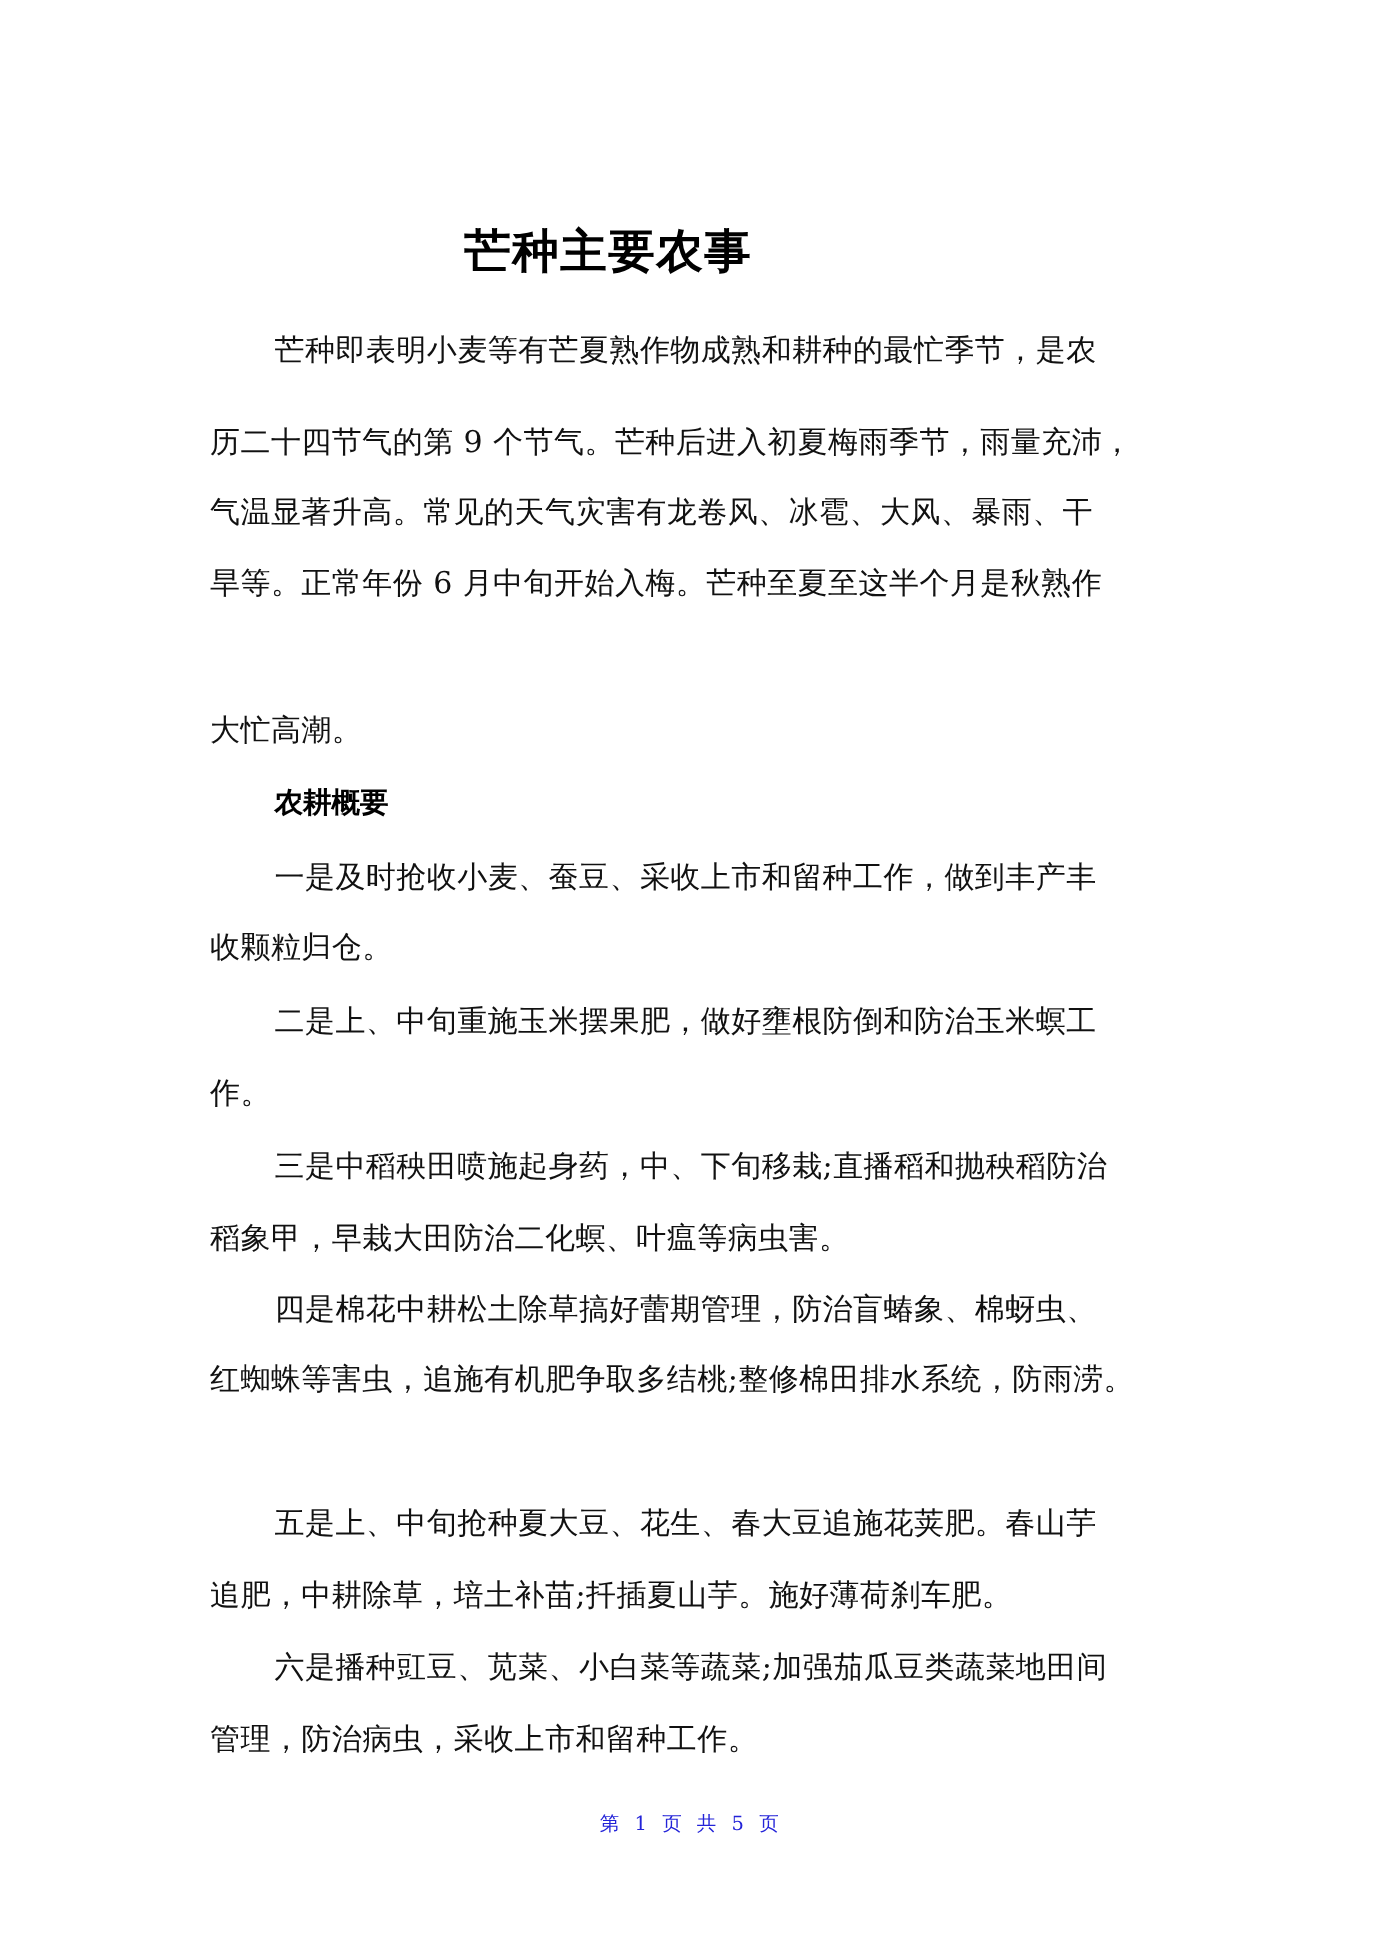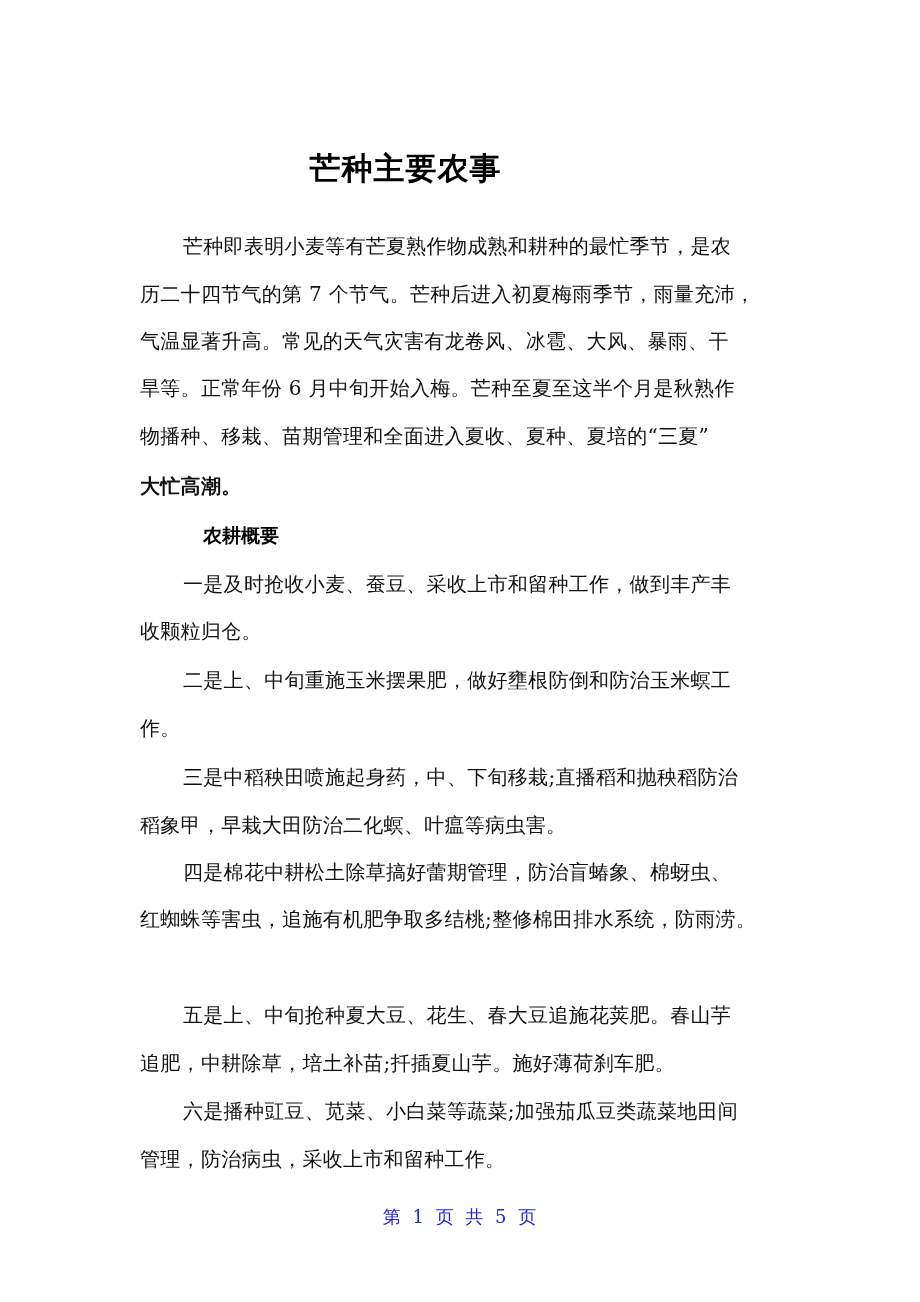--- a/index.html
+++ b/index.html
@@ -55,42 +55,41 @@
       font-size: 19px;
       line-height: 28px;
       color: #000000;
     }
     .footer {
       position: absolute;
       left: 0;
       top: 1207px;
       width: 920px;
       text-align: center;
-      font-size: 18px;
+      font-size: 13px;
       line-height: 20px;
       color: #2323d8;
       letter-spacing: 1px;
     }
     .footer span { margin: 0 2px; }
   </style>
 </head>
 <body>
 
 <div class="page">
 
   <div class="title">芒种主要农事</div>
 
-  <div class="line indent" style="top:232px;">芒种即表明小麦等有芒夏熟作物成熟和耕种的最忙季节，是农</div>
-  <div class="line" style="top:280px;">历二十四节气的第 7 个节气。芒种后进入初夏梅雨季节，雨量充沛，</div>
+  <div class="line indent" style="top:219px;">芒种即表明小麦等有芒夏熟作物成熟和耕种的最忙季节，是农</div>
+  <div class="line" style="top:280px;">历二十四节气的第 9 个节气。芒种后进入初夏梅雨季节，雨量充沛，</div>
   <div class="line" style="top:327px;">气温显著升高。常见的天气灾害有龙卷风、冰雹、大风、暴雨、干</div>
   <div class="line" style="top:374px;">旱等。正常年份 6 月中旬开始入梅。芒种至夏至这半个月是秋熟作</div>
-  <div class="line" style="top:422px;">物播种、移栽、苗期管理和全面进入夏收、夏种、夏培的“三夏”</div>
-  <div class="line" style="top:472px;font-weight:bold;">大忙高潮。</div>
+  <div class="line" style="top:472px;">大忙高潮。</div>
 
-  <div class="heading" style="top:521px;margin-left:20px;">农耕概要</div>
+  <div class="heading" style="top:521px;">农耕概要</div>
 
   <div class="line indent" style="top:570px;">一是及时抢收小麦、蚕豆、采收上市和留种工作，做到丰产丰</div>
   <div class="line" style="top:617px;">收颗粒归仓。</div>
 
   <div class="line indent" style="top:666px;">二是上、中旬重施玉米摆果肥，做好壅根防倒和防治玉米螟工</div>
   <div class="line" style="top:714px;">作。</div>
 
   <div class="line indent" style="top:763px;">三是中稻秧田喷施起身药，中、下旬移栽;直播稻和抛秧稻防治</div>
   <div class="line" style="top:811px;text-align:right;">稻象甲，早栽大田防治二化螟、叶瘟等病虫害。</div>
 

